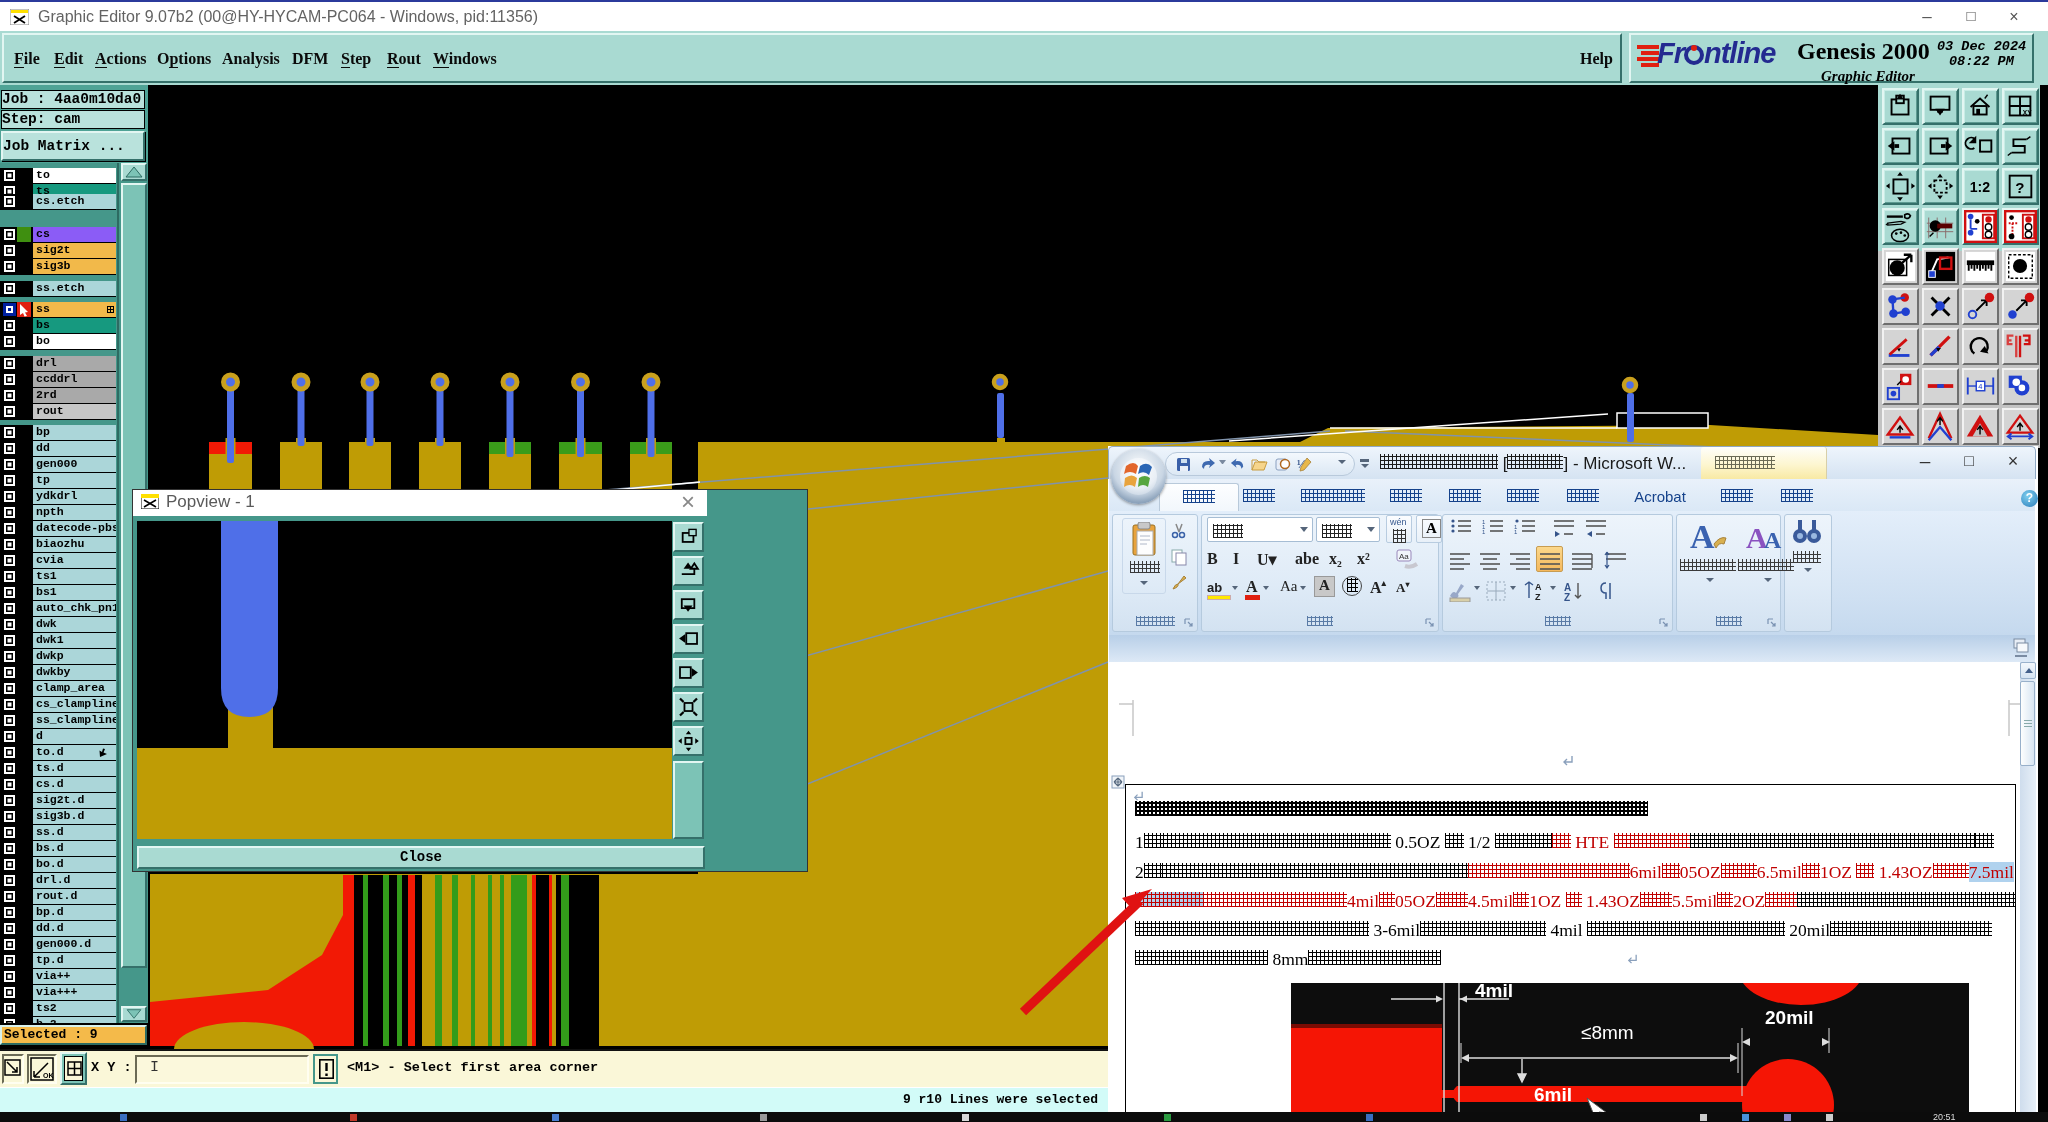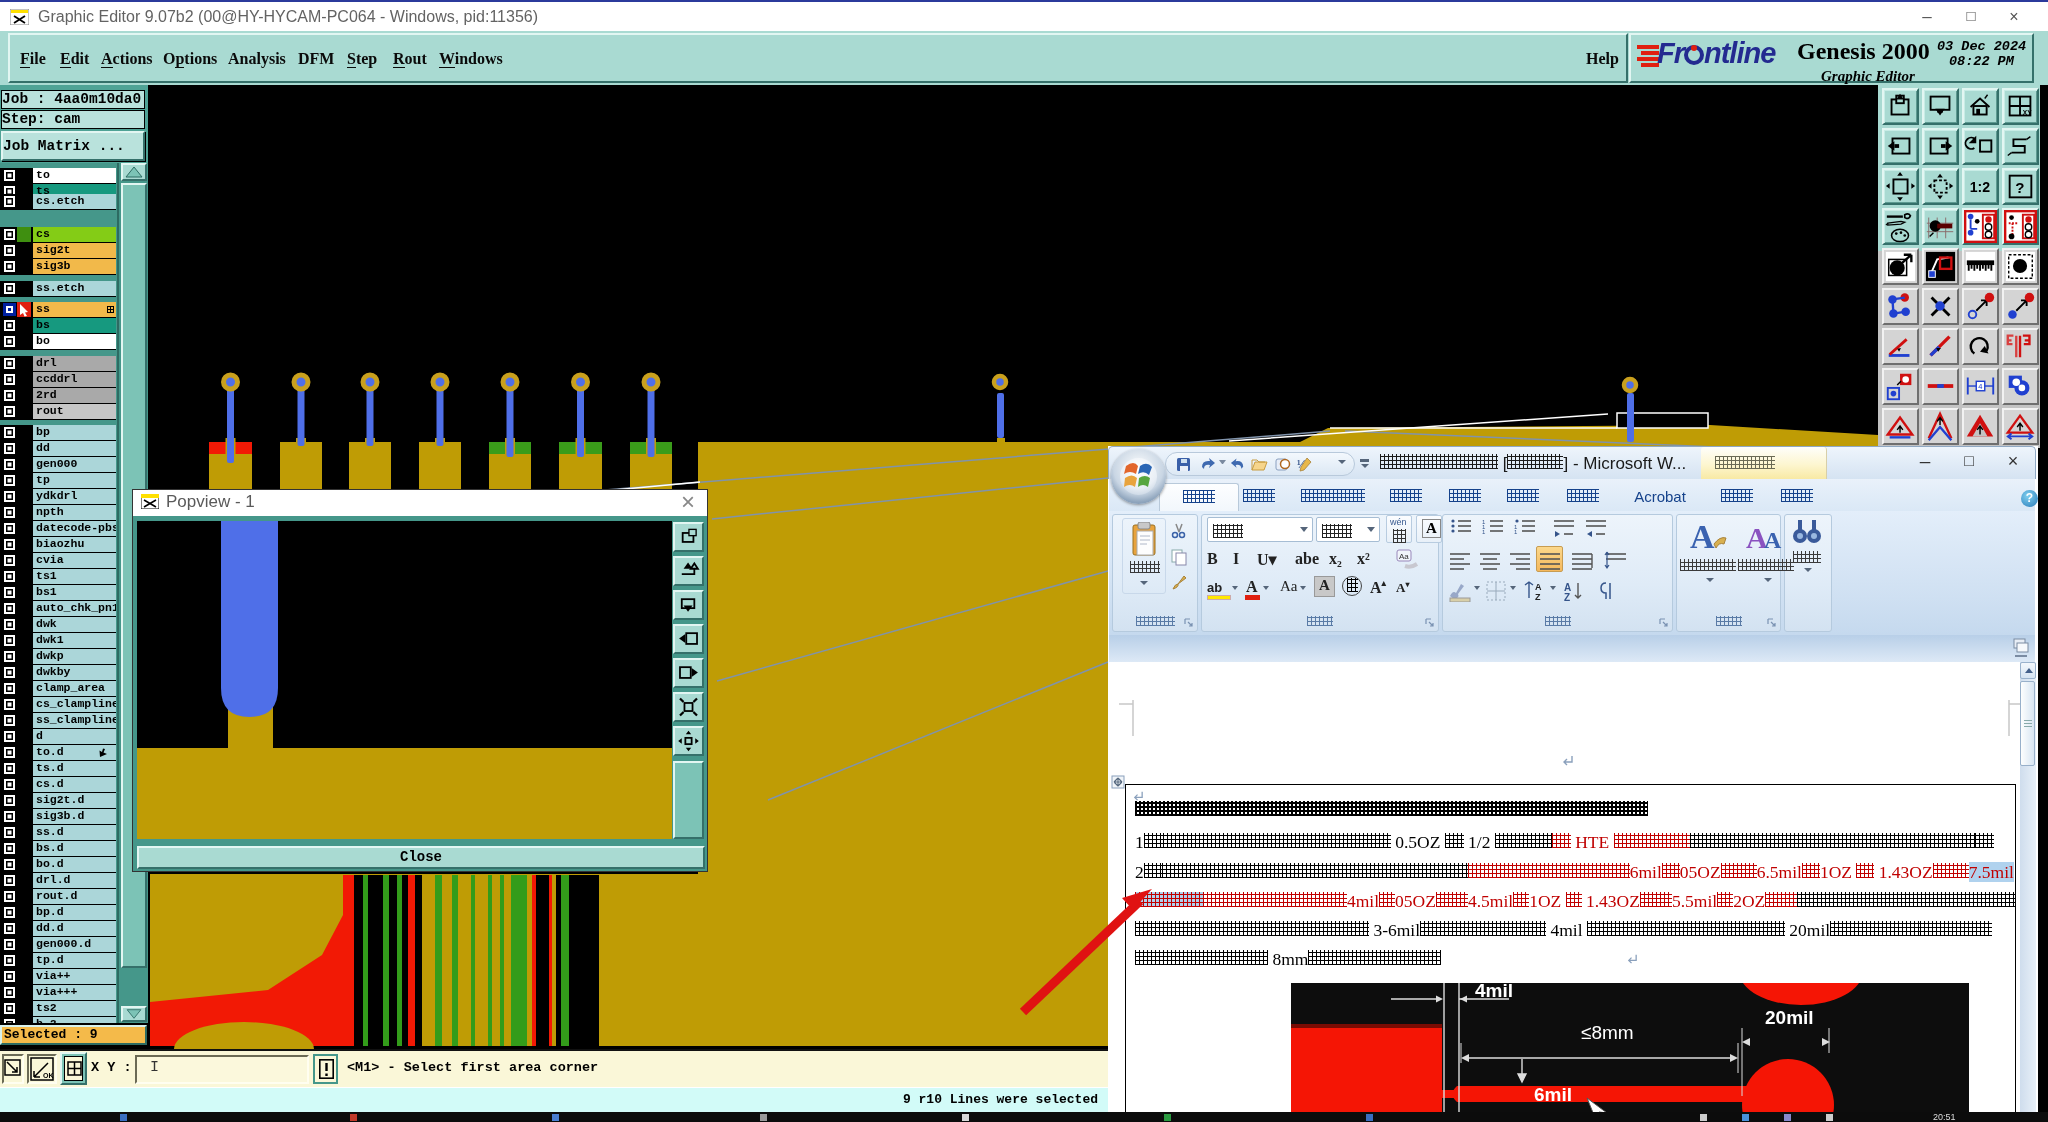--- a/index.html
+++ b/index.html
@@ -6,21 +6,21 @@
 #page{position:absolute;top:0;left:0;width:2048px;height:1122px;font-family:"Liberation Sans",sans-serif}
 .abs{position:absolute}
 .mono{font-family:"Liberation Mono",monospace;font-weight:bold}
 .cj{display:inline-block;height:.86em;background-image:repeating-linear-gradient(90deg,currentColor 0 1px,transparent 1px 4px),repeating-linear-gradient(0deg,currentColor 0 1px,transparent 1px 4px)}
 .cjb{display:inline-block;height:.88em;background-image:repeating-linear-gradient(90deg,currentColor 0 1.6px,transparent 1.6px 4px),repeating-linear-gradient(0deg,currentColor 0 1.6px,transparent 1.6px 4px)}
 
 #topline{left:0;top:0;width:2048px;height:2px;background:#2b3a9c}
 #titlebar{left:0;top:2px;width:2048px;height:29px;background:#fff;color:#636363;font-size:16px;line-height:29px}
 #menubar{left:0;top:31px;width:2048px;height:54px;background:#a9dad2}
 .panel3d{border-top:2px solid #e2f6f2;border-left:2px solid #e2f6f2;border-bottom:2px solid #35706a;border-right:2px solid #35706a;background:#a9dad2}
-#menubox{left:8px;top:33px;width:1620px;height:50px}
+#menubox{left:2px;top:33px;width:1620px;height:50px}
 #logobox{left:1629px;top:33px;width:405px;height:50px}
 .mi{position:absolute;top:15px;font-family:"Liberation Serif",serif;font-weight:bold;font-size:16px;color:#0a0a0a}
 .mi u{text-decoration:none;border-bottom:1.5px solid #0a0a0a}
 
 #lpanel{left:0;top:85px;width:148px;height:864px;background:#4fa396}
 .jbox{left:1px;width:144px;height:19px;background:#b9e2dc;border:1px solid #000;color:#000;font-size:14.5px;line-height:17px;font-family:"Liberation Mono",monospace;font-weight:bold;white-space:pre}
 #listwrap{left:0;top:78px;width:148px;height:860px;background:#45978a;overflow:hidden}
 .lrow{position:absolute;left:0;width:116px;height:16px;background:#000}
 .lbox{position:absolute;left:3px;top:1px;width:13px;height:13px;background:#fff;border:1px solid #000;box-shadow:inset 0 0 0 2px #fff, inset 0 0 0 3.5px #000}
 .lname{position:absolute;left:33px;top:0;width:83px;height:15px;font-family:"Liberation Mono",monospace;font-weight:bold;font-size:11.5px;line-height:14px;color:#000;padding-left:3px;white-space:pre;overflow:hidden}
@@ -32,21 +32,21 @@
 #tbteal{left:0;top:0;width:162px;height:166px;background:#a9dad2;position:absolute}
 #tbgray{left:0;top:166px;width:162px;height:197px;background:#c3c3c3;position:absolute}
 .tbtn{position:absolute;width:37px;height:37px}
 .tbtn.t{background:#a9dad2;border:2px solid #35706a;border-top-color:#e2f6f2;border-left-color:#e2f6f2;box-shadow:inset 1px 1px 0 #c8ece6, inset -1px -1px 0 #5d9a91}
 .tbtn.g{background:#d4d4d4;border:2px solid #6e6e6e;border-top-color:#f2f2f2;border-left-color:#f2f2f2}
 
 #statusrow{left:0;top:1049px;width:1108px;height:38px;background:#faf7d8;border-top:2px solid #111}
 #cyanbar{left:0;top:1087px;width:1108px;height:25px;background:#d2fbf8;border-top:1px solid #fff;color:#000;font-size:13px;line-height:24px}
 #taskbar{left:0;top:1112px;width:2048px;height:10px;background:#0c0c0c;z-index:40}
 
-#popview{left:132px;top:489px;width:576px;height:383px;z-index:5;border:1px solid #333;background:#45978a}
+#popview{left:132px;top:489px;width:676px;height:383px;z-index:5;border:1px solid #333;background:#45978a}
 #pvtitle{left:0;top:0;width:574px;height:26px;background:#fff;position:absolute}
 #pvcontent{left:4px;top:31px;width:535px;height:318px;background:#000;position:absolute}
 #pvbtns{left:539px;top:31px;width:33px;height:318px;background:#45978a;position:absolute}
 .pvb{position:absolute;left:1px;width:31px;height:30px;background:#a9dad2;border:2px solid #35706a;border-top-color:#e2f6f2;border-left-color:#e2f6f2}
 #pvclose{left:4px;top:356px;width:568px;height:23px;background:#a9dad2;border:2px solid #35706a;border-top-color:#e2f6f2;border-left-color:#e2f6f2;position:absolute;text-align:center;color:#000;font-size:14px;line-height:19px}
 
 #word{left:1108px;top:446px;width:930px;height:667px;z-index:10;background:#fff}
 #wtitle{left:0;top:0;width:928px;height:33px;position:absolute;background:linear-gradient(#eef5fc,#dfeaf6 60%,#d5e3f2);border:1px solid #8fa8c3;border-bottom:none;border-radius:5px 5px 0 0}
 #wtabs{left:1px;top:33px;width:926px;height:32px;position:absolute;background:linear-gradient(#e9f1fa,#dae8f6)}
 #wribbon{left:1px;top:65px;width:926px;height:124px;position:absolute;background:linear-gradient(#e3eefa,#cfe0f2 70%,#c5d9ee)}
@@ -114,21 +114,21 @@
           <span class="lbox"></span>
           <span class="lname" style="background:#16997f">ts</span>
         </div>
 <div class="lrow" style="top:31px">
           <span class="lbox"></span>
           <span class="lname" style="background:#abd6d9">cs.etch</span>
         </div>
 <div class="lrow" style="top:64px">
           <span class="lbox"></span>
           <span style="position:absolute;left:17px;top:0;width:14px;height:15px;background:#3f8f10"></span>
-          <span class="lname" style="background:#84cc16">cs</span>
+          <span class="lname" style="background:#8b5cf6">cs</span>
         </div>
 <div class="lrow" style="top:80px">
           <span class="lbox"></span>
           <span class="lname" style="background:#f2b94a">sig2t</span>
         </div>
 <div class="lrow" style="top:96px">
           <span class="lbox"></span>
           <span class="lname" style="background:#f2b94a">sig3b</span>
         </div>
 <div class="lrow" style="top:118px">

